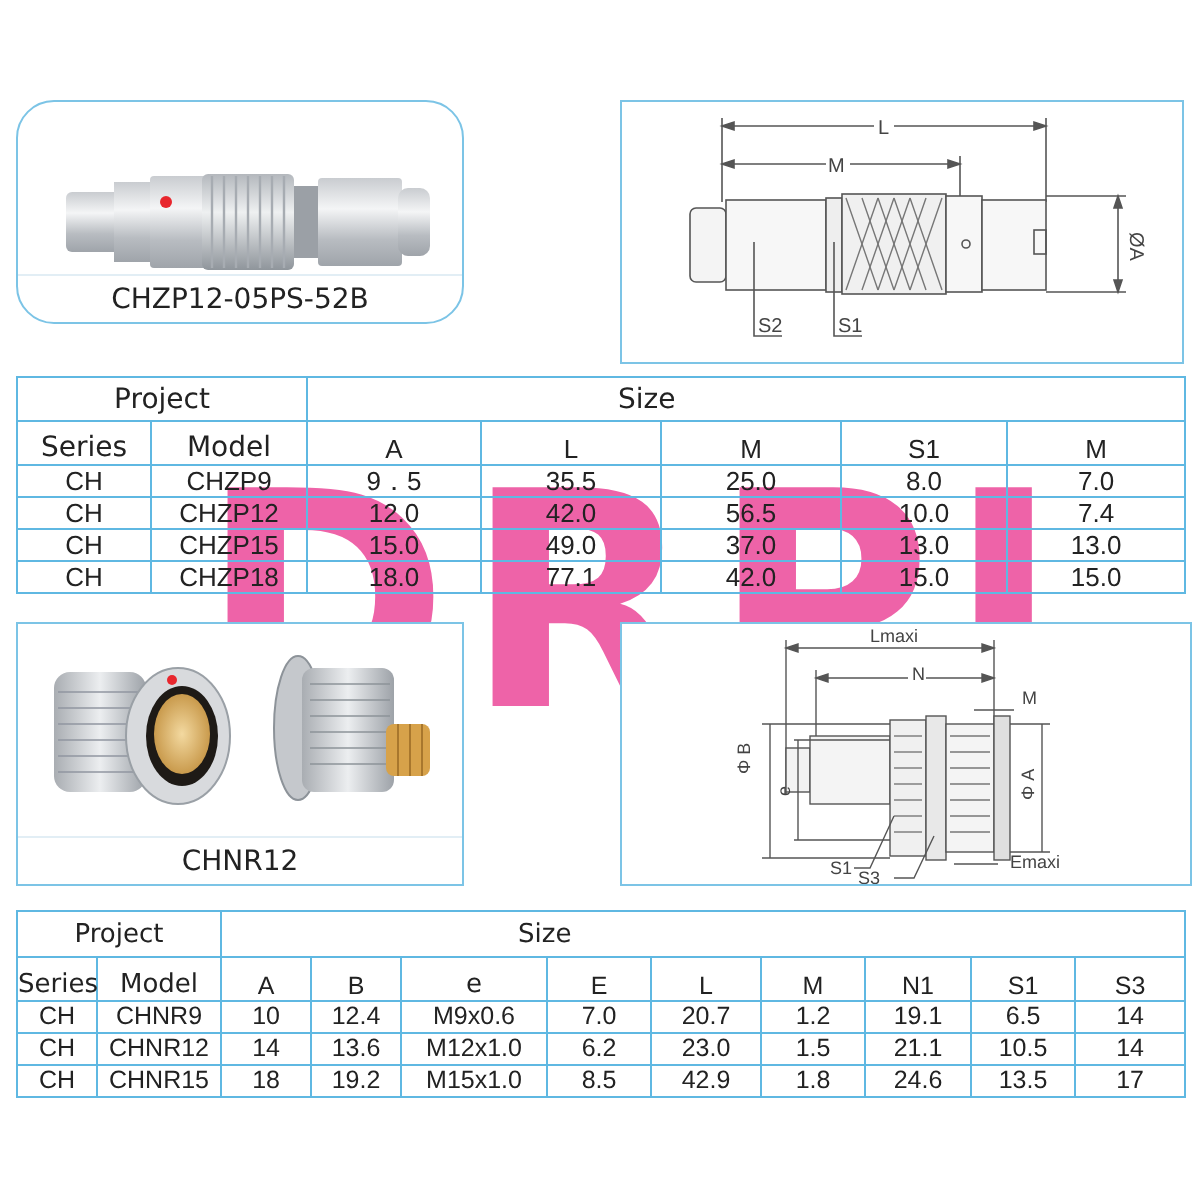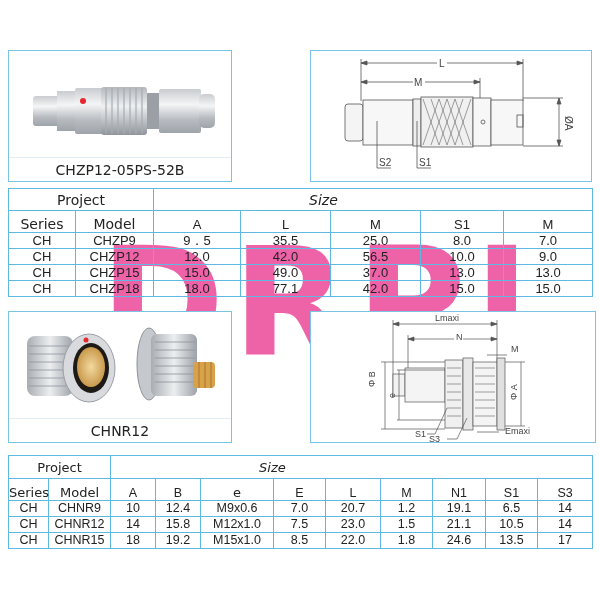--- a/index.html
+++ b/index.html
@@ -38,29 +38,29 @@
     #t1 tr.r-group td { height: 22px; }
     #t1 tr.r-cols td { height: 22px; vertical-align: bottom; }
     #t1 tr.r-data td { height: 16px; line-height: 15px; }
 
     #t2 { left: 8px; top: 455px; width: 584px; }
     #t2 td { font-size: 12.5px; }
     #t2 td.hdr { font-size: 13px; }
     #t2 tr.r-group td { height: 23px; }
     #t2 tr.r-cols td { height: 22px; vertical-align: bottom; }
     #t2 tr.r-data td { height: 16px; line-height: 15px; }
-    .size-left { text-align: left !important; padding-left: 155px !important; font-style: italic; }
+    .size-left { text-align: left !important; padding-left: 155px !important; }
     #t2 .size-left { padding-left: 148px !important; }
   </style>
 </head>
 <body>
 
 <div class="watermark">DRPI</div>
 
-<div class="box img-box" style="left:8px;top:50px;width:224px;height:132px;">
+<div class="box img-box" style="left:8px;top:50px;width:224px;height:112px;border-radius:19px;">
   <svg width="222" height="106" viewBox="0 0 222 106">
     <defs>
       <linearGradient id="metal" x1="0" y1="0" x2="0" y2="1">
         <stop offset="0" stop-color="#c9ccd0"></stop>
         <stop offset="0.35" stop-color="#f4f5f6"></stop>
         <stop offset="0.7" stop-color="#b8bcc1"></stop>
         <stop offset="1" stop-color="#9fa4aa"></stop>
       </linearGradient>
       <linearGradient id="metal2" x1="0" y1="0" x2="0" y2="1">
         <stop offset="0" stop-color="#b4b8bd"></stop>
@@ -168,21 +168,21 @@
     <td>8.0</td>
     <td>7.0</td>
   </tr>
   <tr class="r-data">
     <td>CH</td>
     <td>CHZP12</td>
     <td>12.0</td>
     <td>42.0</td>
     <td>56.5</td>
     <td>10.0</td>
-    <td>9.0</td>
+    <td>7.4</td>
   </tr>
   <tr class="r-data">
     <td>CH</td>
     <td>CHZP15</td>
     <td>15.0</td>
     <td>49.0</td>
     <td>37.0</td>
     <td>13.0</td>
     <td>13.0</td>
   </tr>
@@ -354,36 +354,36 @@
     <td>20.7</td>
     <td>1.2</td>
     <td>19.1</td>
     <td>6.5</td>
     <td>14</td>
   </tr>
   <tr class="r-data">
     <td>CH</td>
     <td>CHNR12</td>
     <td>14</td>
-    <td>15.8</td>
+    <td>13.6</td>
     <td>M12x1.0</td>
-    <td>7.5</td>
+    <td>6.2</td>
     <td>23.0</td>
     <td>1.5</td>
     <td>21.1</td>
     <td>10.5</td>
     <td>14</td>
   </tr>
   <tr class="r-data">
     <td>CH</td>
     <td>CHNR15</td>
     <td>18</td>
     <td>19.2</td>
     <td>M15x1.0</td>
     <td>8.5</td>
-    <td>22.0</td>
+    <td>42.9</td>
     <td>1.8</td>
     <td>24.6</td>
     <td>13.5</td>
     <td>17</td>
   </tr>
 </tbody>
   </table>
 
 </body></html>

